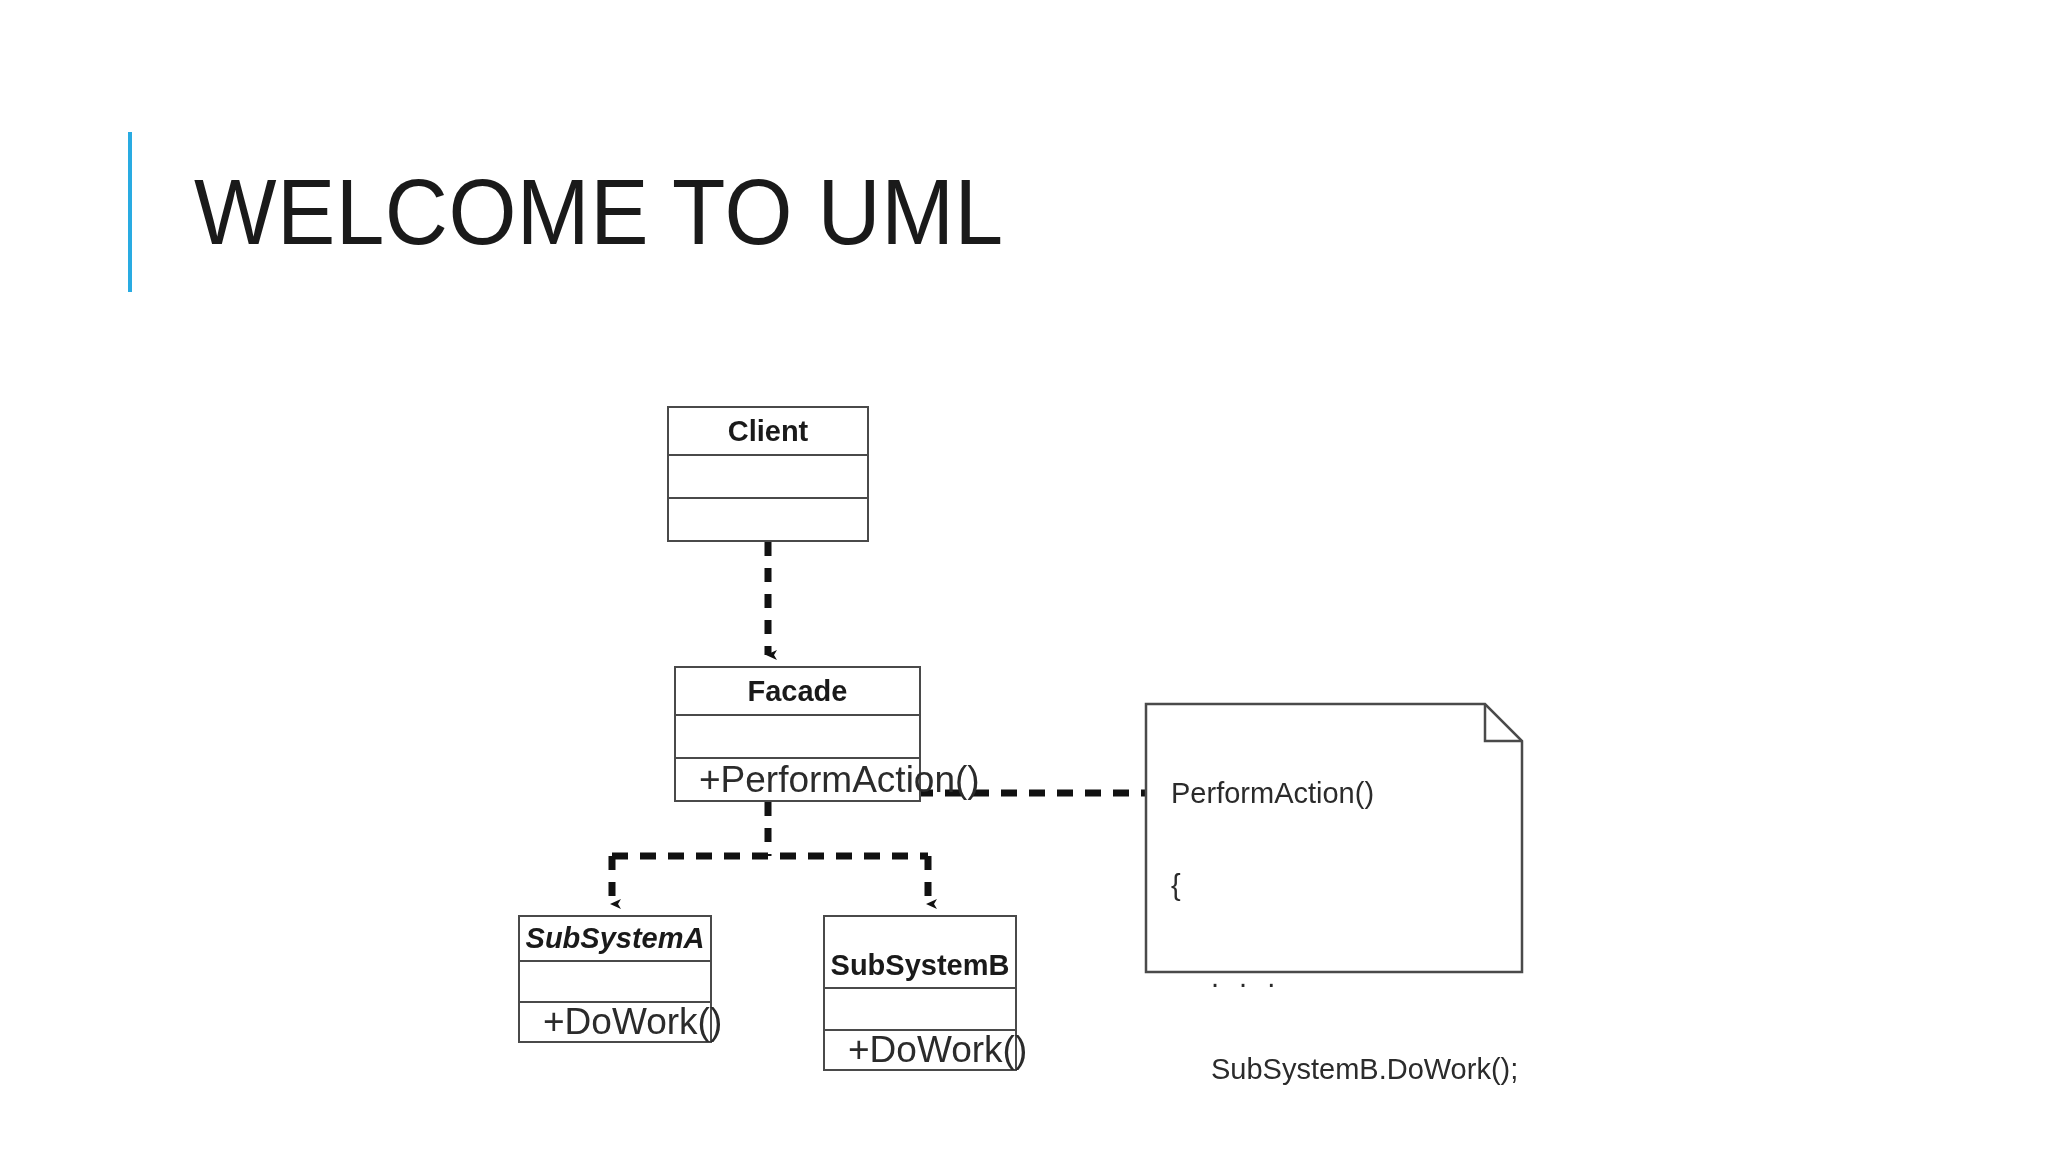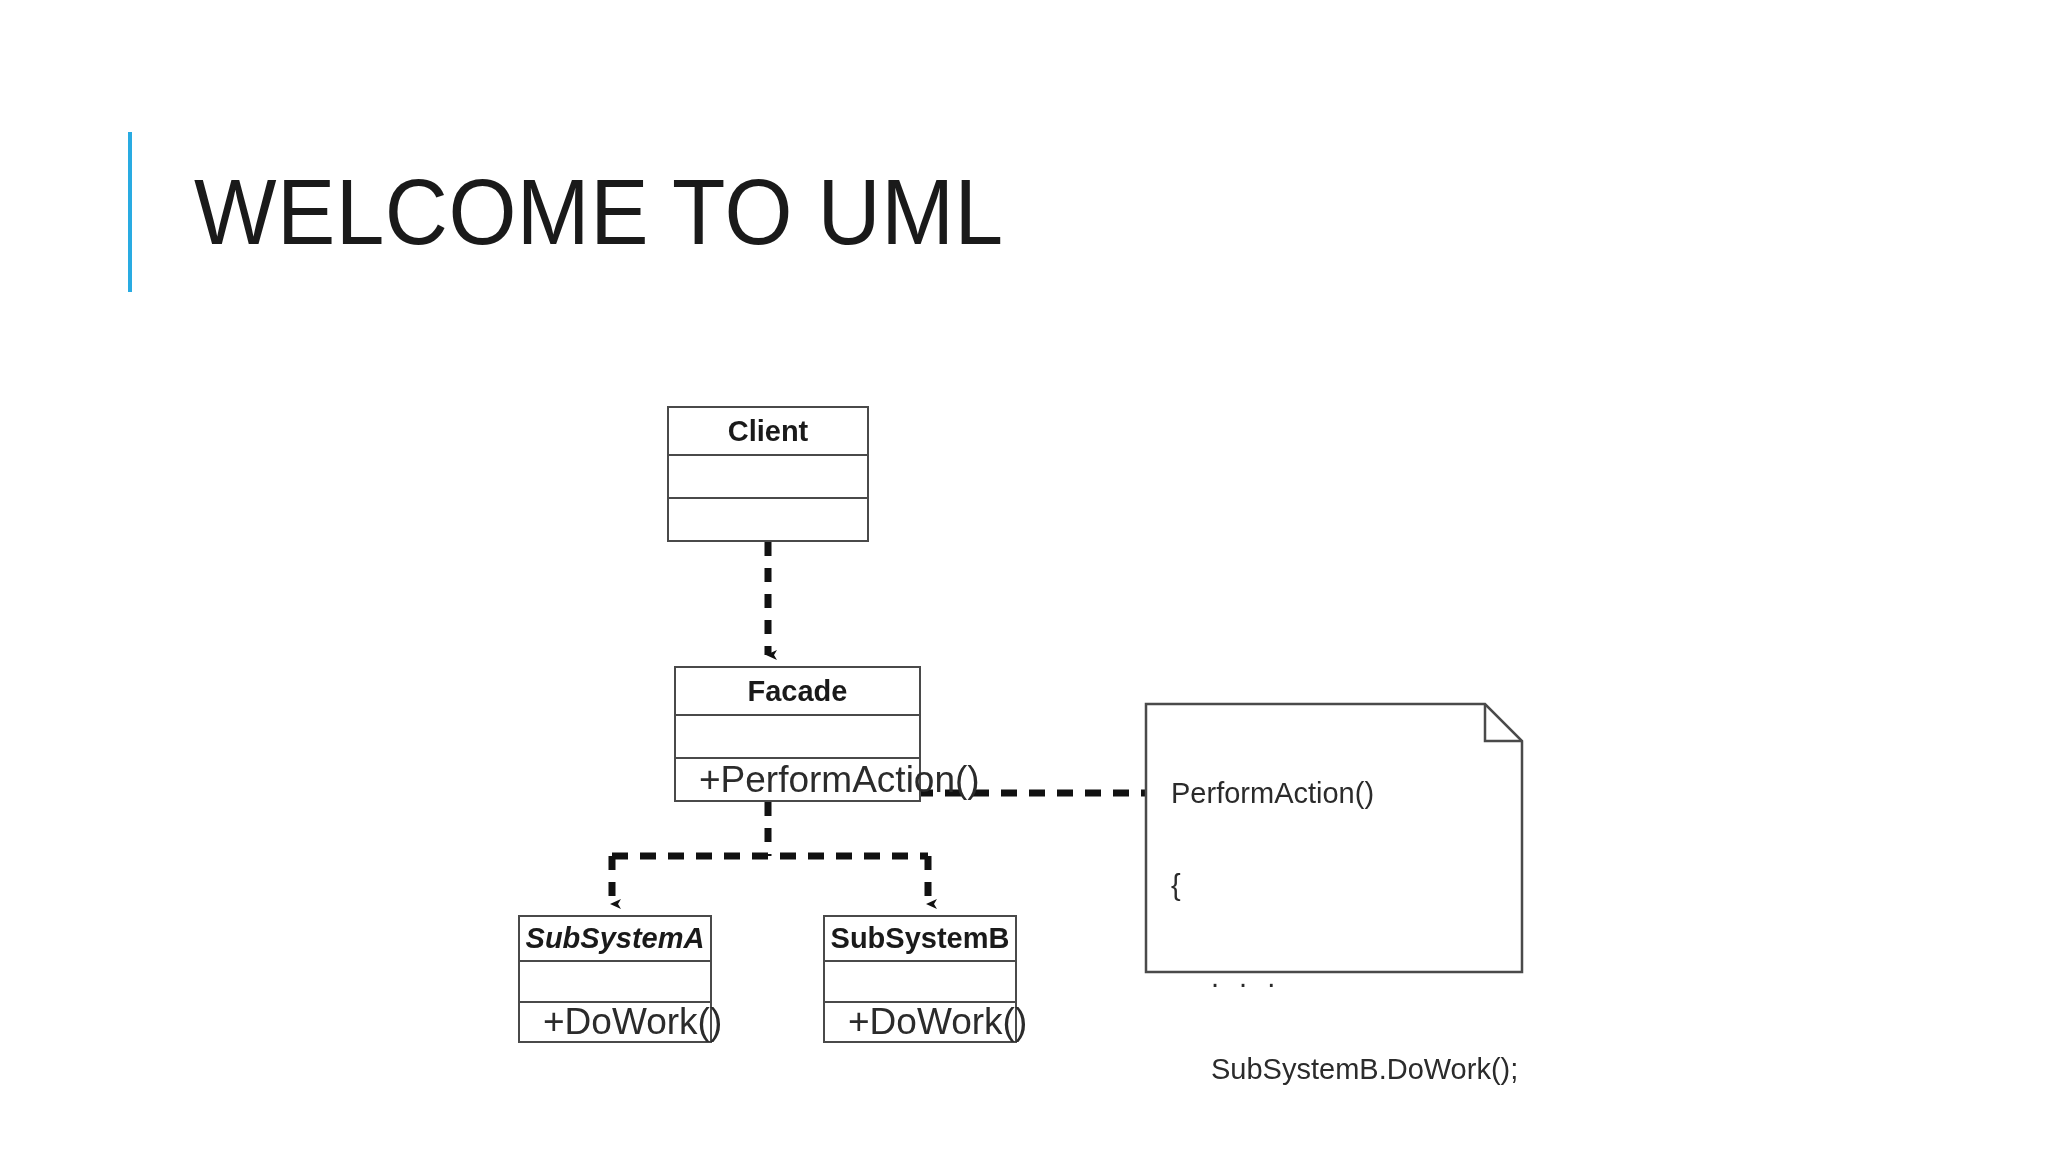--- a/index.html
+++ b/index.html
@@ -96,21 +96,21 @@
   #class-facade { left: 642px; top: 666px; width: 247px; height: 136px; margin-left: 32px; }
   #class-facade .name  { height: 48px; }
   #class-facade .attrs { height: 43px; }
   #class-facade .ops   { height: 41px; }
 
   #class-subsystema { left: 518px; top: 915px; width: 194px; height: 128px; }
   #class-subsystema .name  { height: 46px; font-style: italic; }
   #class-subsystema .attrs { height: 42px; }
   #class-subsystema .ops   { height: 38px; }
 
-  #class-subsystemb { left: 823px; top: 915px; width: 194px; height: 128px; justify-content: flex-end; }
+  #class-subsystemb { left: 823px; top: 915px; width: 194px; height: 156px; justify-content: flex-end; }
   #class-subsystemb .name  { height: 46px; }
   #class-subsystemb .attrs { height: 42px; }
   #class-subsystemb .ops   { height: 38px; }
 
   
   .uml-note {
     position: absolute;
     left: 1145px;
     top: 663px;
     width: 378px;

